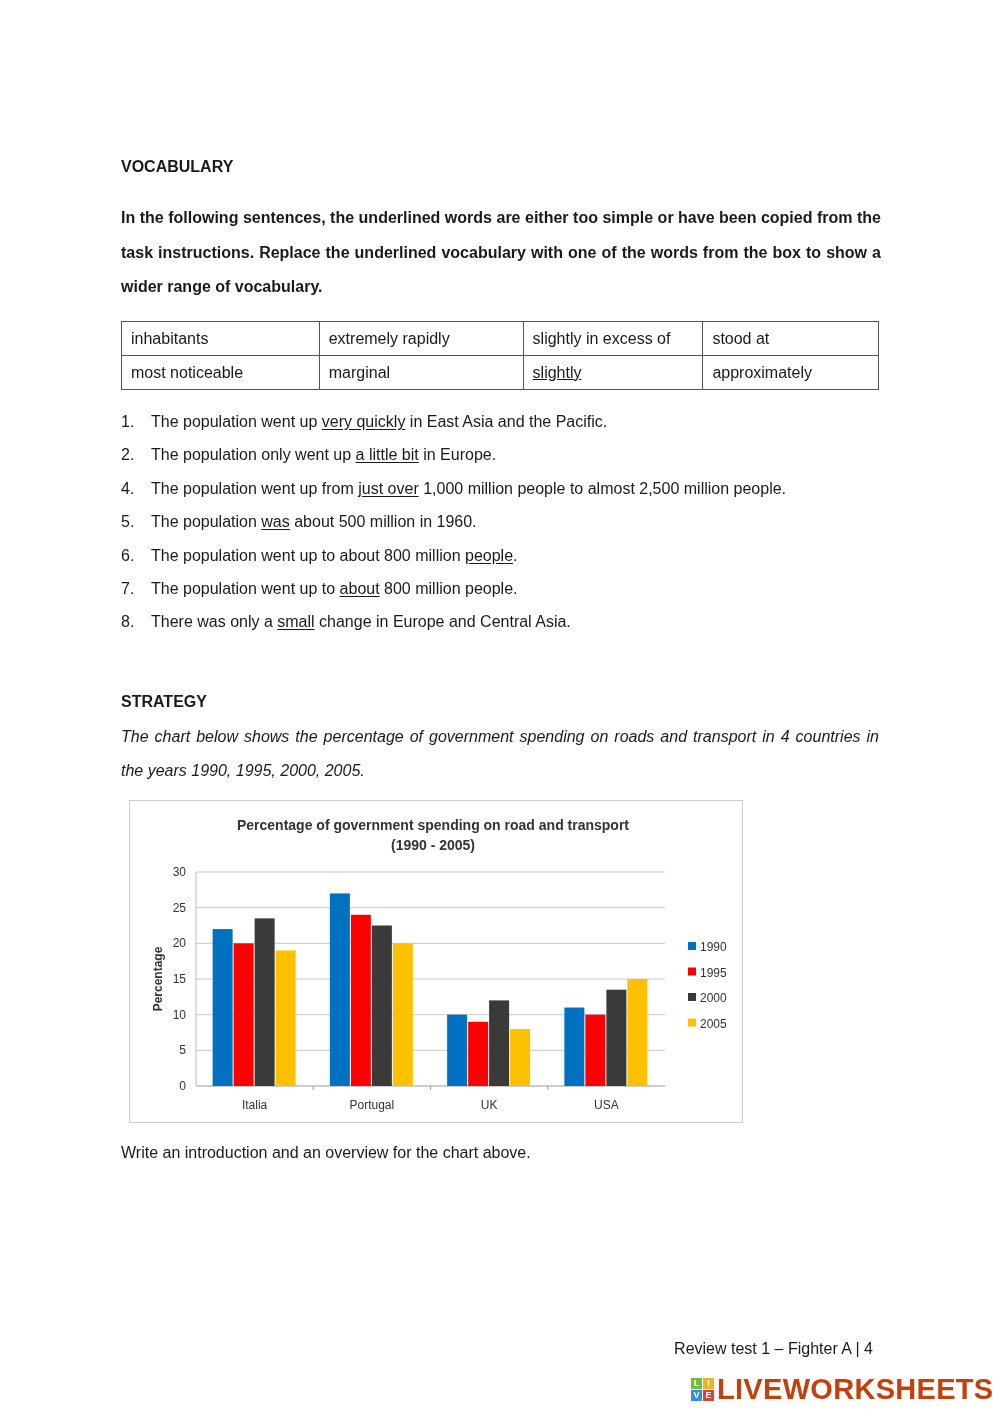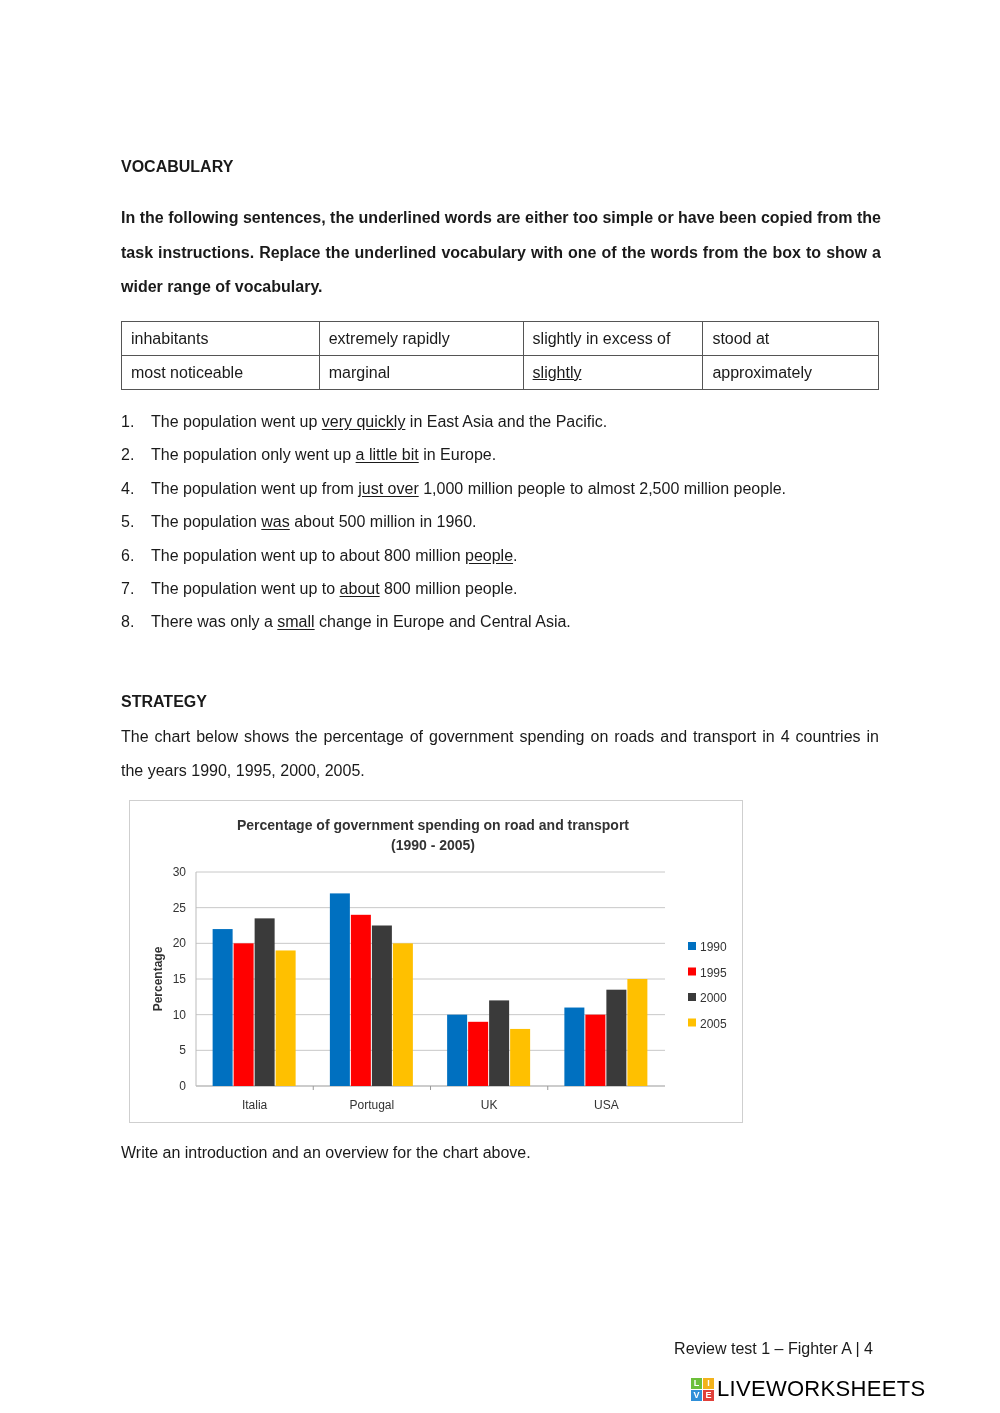--- a/index.html
+++ b/index.html
@@ -19,35 +19,35 @@
                   font-size: 16px; }
     table.vocab td { border: 1px solid #555; height: 33px; padding: 0 9px; vertical-align: middle; }
 
     ol.sentences { position: absolute; left: 121px; top: 405px; margin: 0; padding: 0; list-style: none;
                    font-size: 16px; }
     ol.sentences li { height: 33.4px; line-height: 33.4px; white-space: nowrap; }
     ol.sentences .num { display: inline-block; width: 30px; }
     ol.sentences u { text-decoration: underline; text-underline-offset: 2px; }
 
     .strategy-text { position: absolute; left: 121px; top: 720px; width: 758px; font-size: 16px;
-                     line-height: 34px; text-align: justify; text-align-last: left; }
+                     line-height: 34px; text-align: justify; text-align-last: left; font-style: italic; }
 
     .chart-frame { position: absolute; left: 129px; top: 800px; width: 612px; height: 321px;
                    border: 1.5px solid #cfcfcf; background: #fff; }
     .chart-frame svg { position: absolute; left: 0; top: 0; }
 
     .task { position: absolute; left: 121px; top: 1144px; font-weight: normal; font-size: 16px; }
 
     .footer { position: absolute; right: 127px; top: 1340px; font-size: 16px; }
 
     .logo { position: absolute; left: 691px; top: 1374px; height: 30px; display: flex; align-items: center; }
     .logo-tiles { display: grid; grid-template-columns: 11px 11px; grid-template-rows: 11px 11px; gap: 1px;
                   margin-right: 3px; }
     .tile { font-size: 9px; font-weight: bold; color: #fff; text-align: center; line-height: 11px; }
-    .logo-text { font-weight: normal; font-size: 22px; color: #000000; letter-spacing: 0.3px; }
+    .logo-text { font-weight: bold; font-size: 29px; color: #c2410c; letter-spacing: 0.3px; }
   </style>
 </head>
 <body>
 
 <div class="page">
 
 
   <div class="h-section" style="top:158px;">VOCABULARY</div>
 
   <div class="instructions">In the following sentences, the underlined words are either too simple or have been copied from the task instructions. Replace the underlined vocabulary with one of the words from the box to show a wider range of vocabulary.</div>

